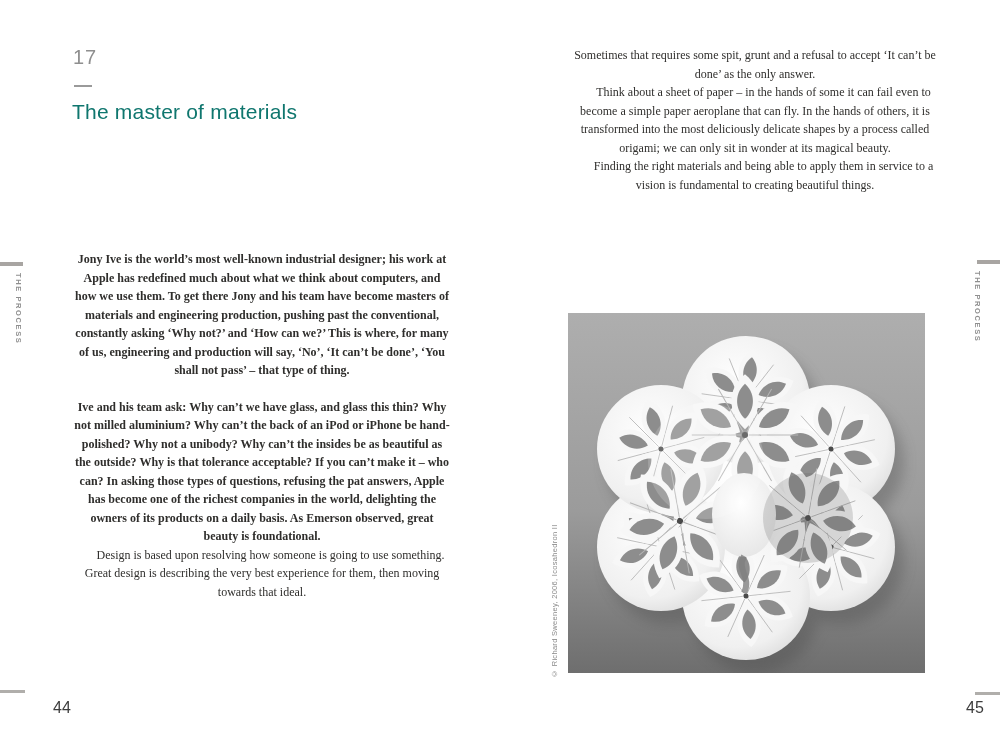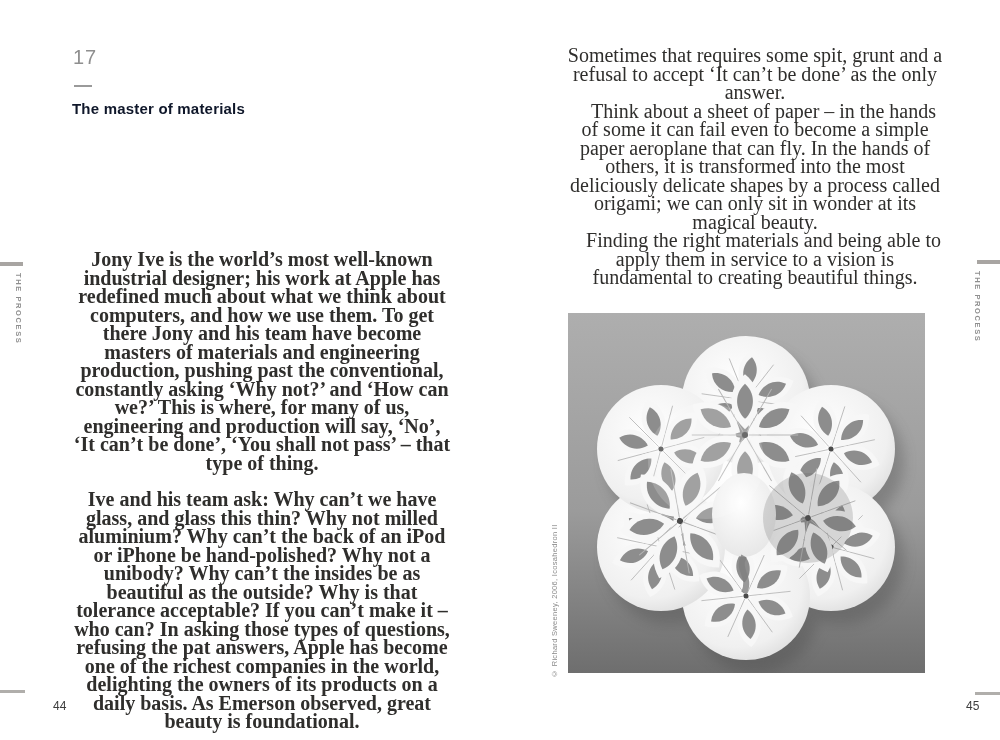--- a/index.html
+++ b/index.html
@@ -18,27 +18,27 @@
     font-family: "Liberation Sans", sans-serif;
     font-size: 20px; color: #8f8f8f; letter-spacing: 1px;
   }
   .chapter-rule {
     position: absolute; left: 74px; top: 85px;
     width: 18px; height: 2px; background: #9a9a9a;
   }
   .page-title {
     position: absolute; left: 72px; top: 100px;
     font-family: "Liberation Sans", sans-serif;
-    font-weight: bold; font-size: 15px; color: #0f172a;
+    font-weight: normal; font-size: 21px; color: #0f766e;
     letter-spacing: 0.2px;
   }
   
   .body-col {
     position: absolute; color: #2f2e2c;
-    font-size: 20px; line-height: 18.5px;
+    font-size: 12px; line-height: 18.5px;
   }
   .body-col p { margin: 0; }
   .col-left  { left: 73px;  top: 250px; width: 378px; }
   .col-right { left: 567px; top: 46px;  width: 376px; }
   .para-bold   { font-weight: bold; }
   .para-gap    { margin-top: 18px !important; font-weight: bold; }
   .para-indent { text-indent: 17px; }
   
   .side-bar {
     position: absolute; height: 4px; background: #a8a5a2;
@@ -56,21 +56,21 @@
   .vlabel-left  { left: 14px;  top: 273px; }
   .vlabel-right { left: 973px; top: 271px; }
   .bottom-bar {
     position: absolute; height: 3px; background: #b0aeab;
   }
   .bottom-bar-left  { left: 0;     top: 690px; width: 25px; }
   .bottom-bar-right { left: 975px; top: 692px; width: 25px; }
   .page-number {
     position: absolute;
     font-family: "Liberation Sans", sans-serif;
-    font-size: 12px; color: #3d3d3d;
+    font-size: 16px; color: #3d3d3d;
   }
   .pnum-left  { left: 53px;  top: 699px; }
   .pnum-right { left: 966px; top: 699px; }
   
   .photo-frame {
     position: absolute; left: 568px; top: 313px;
     width: 357px; height: 360px;
   }
   .photo-caption {
     position: absolute; left: 550px; top: 528px;
@@ -88,20 +88,21 @@
 <div class="spread">
 
   <div>
     <div class="chapter-number">17</div>
     <div class="chapter-rule"></div>
     <div class="page-title">The master of materials</div>
 
     <div class="body-col col-left">
       <p class="para-bold">Jony Ive is the world’s most well-known industrial designer; his work at Apple has redefined much about what we think about computers, and how we use them. To get there Jony and his team have become masters of materials and engineering production, pushing past the conventional, constantly asking ‘Why not?’ and ‘How can we?’ This is where, for many of us, engineering and production will say, ‘No’, ‘It can’t be done’, ‘You shall not pass’ – that type of thing.</p>
       <p class="para-gap">Ive and his team ask: Why can’t we have glass, and glass this thin? Why not milled aluminium? Why can’t the back of an iPod or iPhone be hand-polished? Why not a unibody? Why can’t the insides be as beautiful as the outside? Why is that tolerance acceptable? If you can’t make it – who can? In asking those types of questions, refusing the pat answers, Apple has become one of the richest companies in the world, delighting the owners of its products on a daily basis. As Emerson observed, great beauty is foundational.</p>
+      <p class="para-indent">Design is based upon resolving how someone is going to use something. Great design is describing the very best experience for them, then moving towards that ideal.</p>
     </div>
 
     <div class="side-bar side-bar-left"></div>
     <div class="vertical-label vlabel-left">THE PROCESS</div>
     <div class="bottom-bar bottom-bar-left"></div>
     <div class="page-number pnum-left">44</div>
   </div>
 
   <div>
     <div class="body-col col-right">

